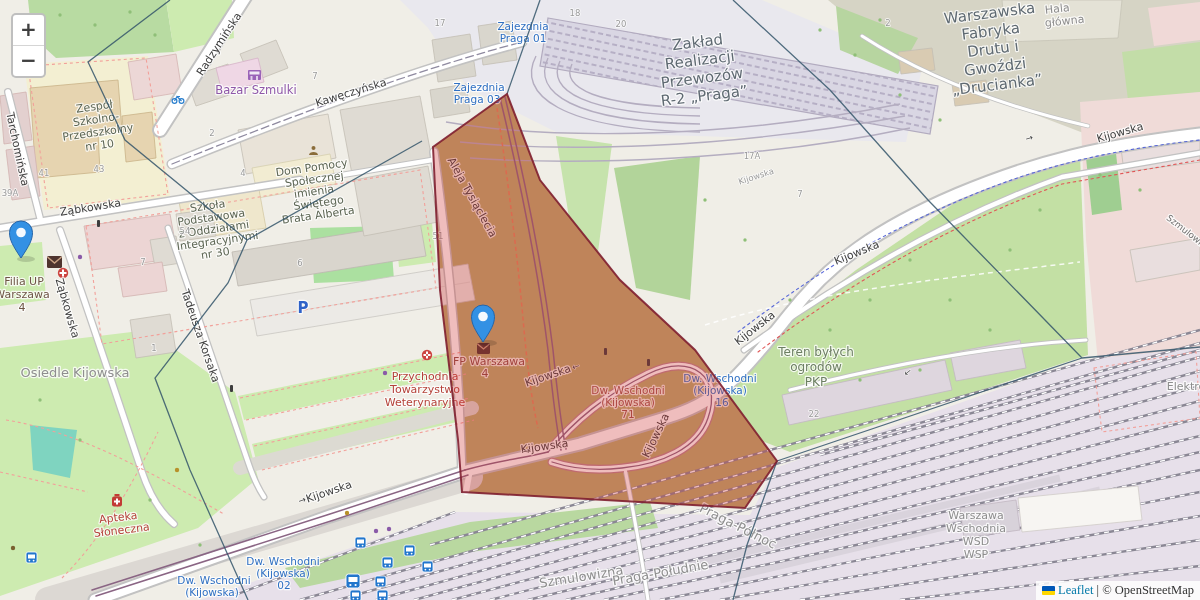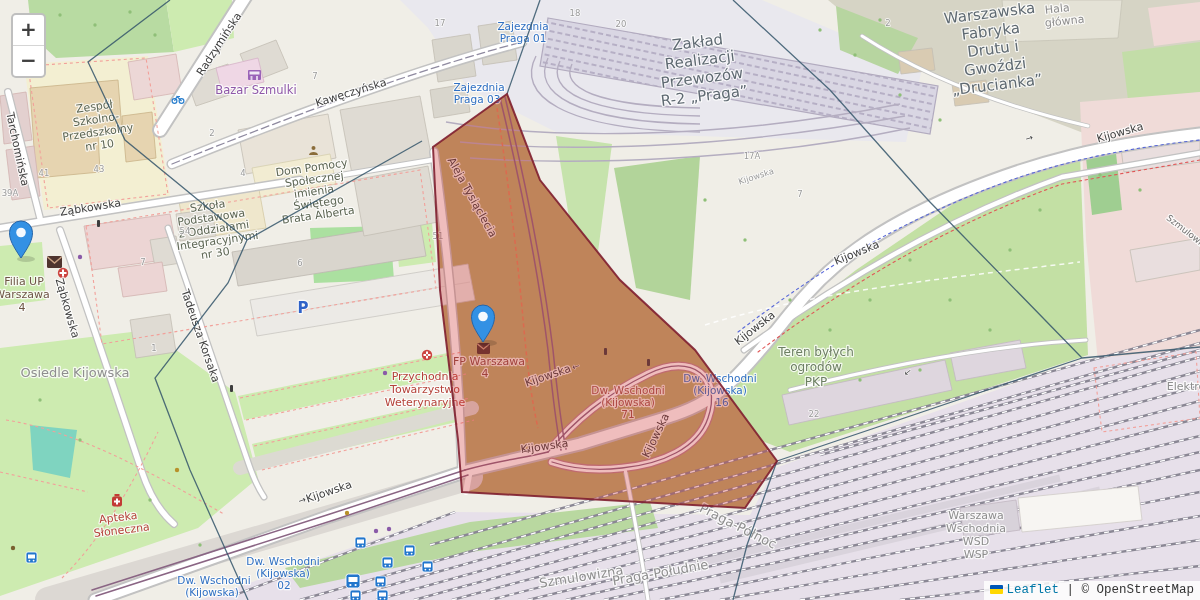--- a/index.html
+++ b/index.html
@@ -27,21 +27,21 @@
   .t-p{font-size:15px;font-weight:bold;fill:#2f62c8;}
   
   .zoomctl{position:absolute;left:11px;top:13px;width:31px;border:2px solid rgba(0,0,0,.25);
            border-radius:5px;background:#fff;z-index:30;}
   .zoombtn{width:31px;height:30px;line-height:29px;text-align:center;font-size:20px;
            font-weight:bold;color:#404040;cursor:pointer;user-select:none;}
   .zoombtn+.zoombtn{border-top:1px solid #d5d5d5;}
   
   .attrib{position:absolute;right:0;bottom:0;height:19px;line-height:19px;
           background:rgba(255,255,255,.82);padding:0 6px 0 6px;font-size:12.5px;color:#333;z-index:30;
-          font-family:Liberation Mono, monospace;white-space:nowrap;}
+          font-family:Liberation Serif, serif;white-space:nowrap;}
   .attrib a{color:#0078A8;text-decoration:none;cursor:pointer;}
   .flag{display:inline-block;width:13px;height:9px;vertical-align:-1px;margin-right:3px;
         background:linear-gradient(to bottom,#0057B7 0 50%,#FFD700 50% 100%);border-radius:1px;}
 </style>
 </head>
 <body>
 
 <div id="map">
 <svg width="1200" height="600" viewBox="0 0 1200 600">
   <defs>

